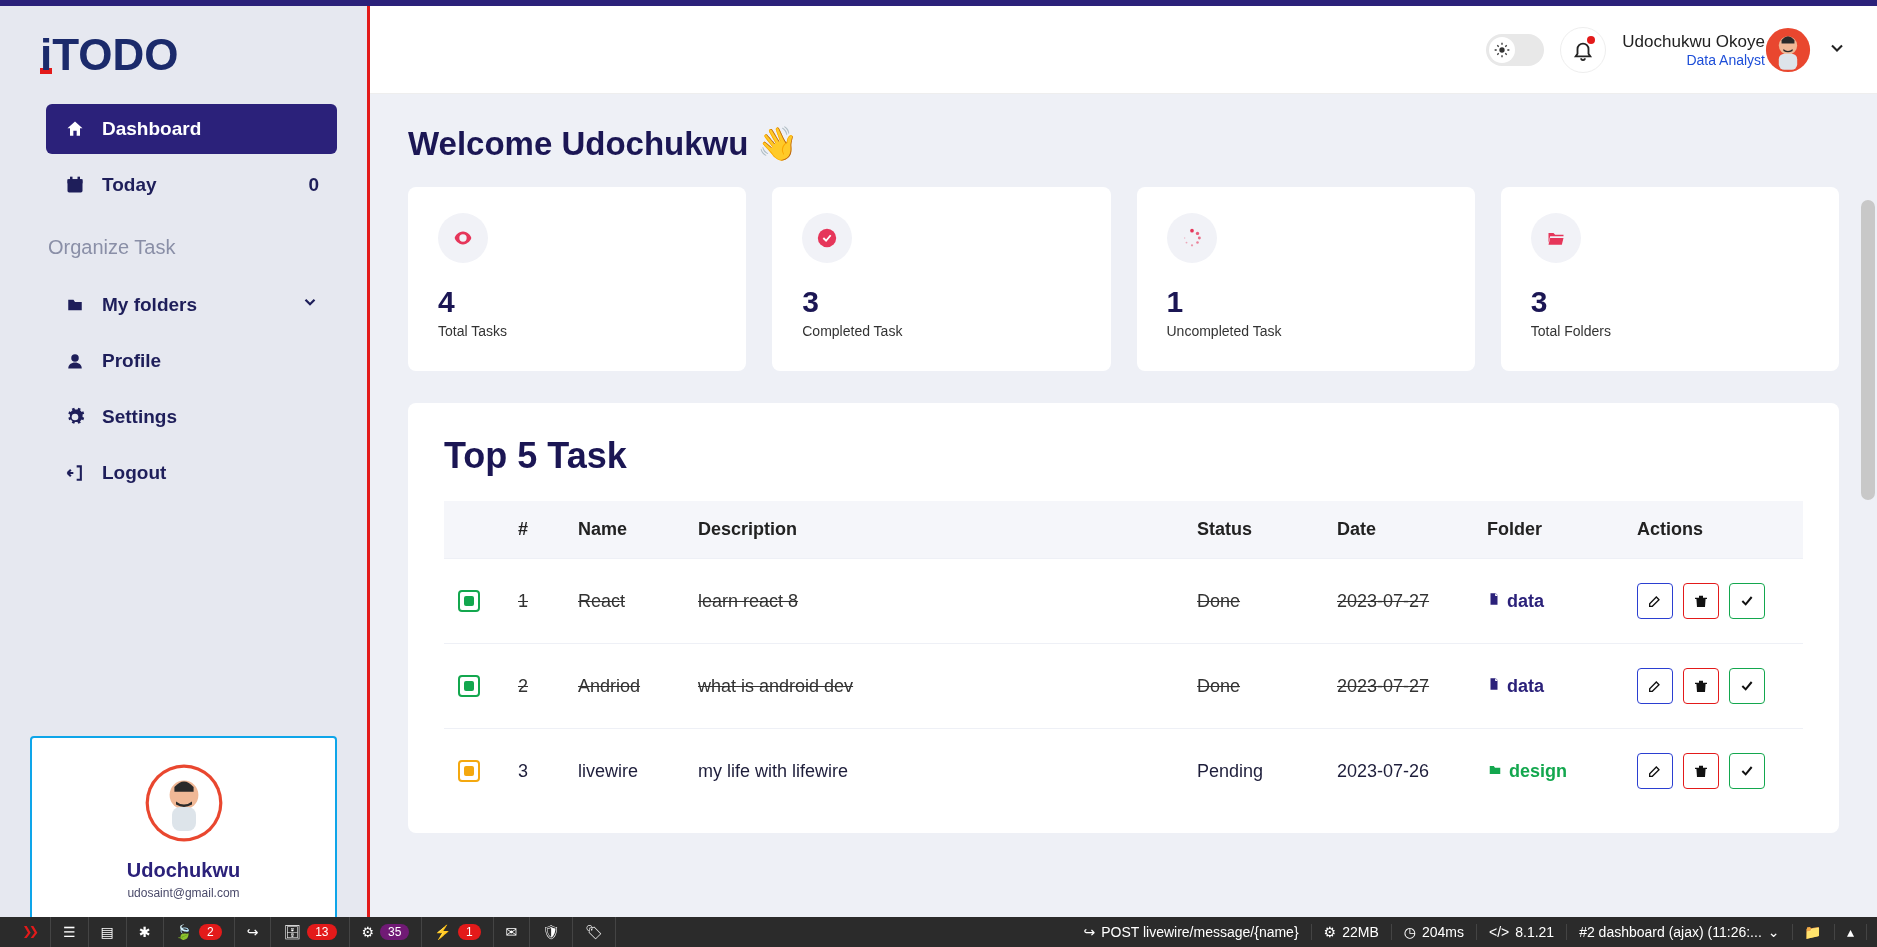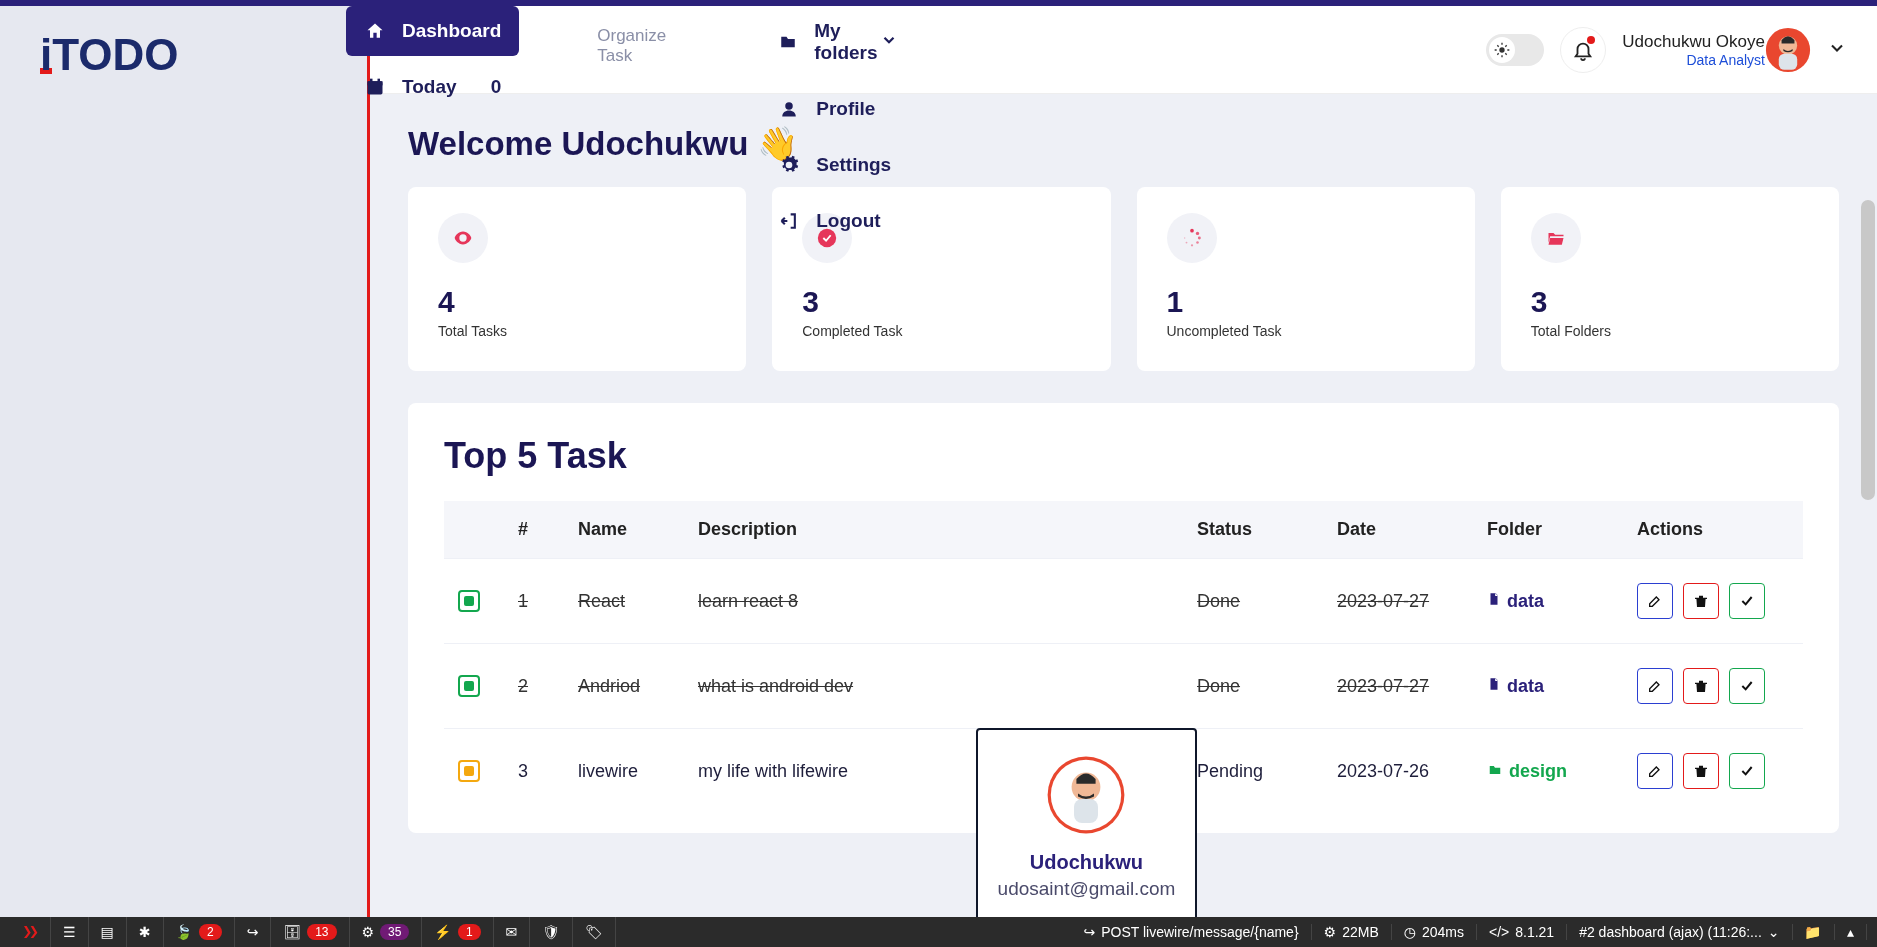--- a/index.html
+++ b/index.html
@@ -1,32 +1,32 @@
 <!DOCTYPE html>
 <html><head>
 <meta charset="utf-8">
 <style>
 * { box-sizing: border-box; margin: 0; padding: 0; }
 body { font-family: 'Segoe UI', Arial, sans-serif; background:#eef0f6; color:#1e1e3b; width:1877px; height:947px; overflow:hidden; position:relative;}
 .topbar{ position:absolute; top:0; left:0; right:0; height:6px; background:#2b217a;}
 .app{ display:flex; height:100%; padding-top:6px;}
-.sidebar{ width:370px; background:#e6e8f0; border-right:3px solid #e31a1a; display:flex; flex-direction:row; position:relative;}
+.sidebar{ width:370px; background:#e6e8f0; border-right:3px solid #e31a1a; display:flex; flex-direction:column; position:relative;}
 .logo{ padding:24px 40px;}
 .logo svg{ display:block;}
 .nav{ padding:0 30px;}
 .nav-item{ display:flex; align-items:center; padding:14px 18px; border-radius:6px; margin-bottom:6px; cursor:pointer; font-size:19px; font-weight:600; color:#1e1e5a; justify-content:flex-start;margin-left:16px;}
 .nav-item.active{ background:#2b217a; color:#fff;}
 .nav-item .icon{ width:22px; margin-right:16px; display:flex; align-items:center; justify-content:center;}
 .nav-item .count{ margin-left:auto; font-weight:600;}
 .nav-item .chev{ margin-left:auto;}
-.section-label{ padding:20px 48px; color:#8a8fa7; font-size:17px;}
-.user-card{ margin:auto 30px 20px 30px; border:2px solid #0f172a; border-radius:4px; background:#fff; padding:25px 20px; text-align:center;}
+.section-label{ padding:20px 48px; color:#8a8fa7; font-size:20px;}
+.user-card{ margin:auto 30px 20px 30px; border:2px solid #0ea5e9; border-radius:4px; background:#fff; padding:25px 20px; text-align:center;}
 .avatar-lg{ width:80px; height:80px; border-radius:50%; margin:0 auto 12px auto;}
 .user-card .name{ font-size:20px; font-weight:600; color:#2b217a; margin-bottom:4px;}
-.user-card .email{ font-size:19px; color:#4a4a6a;}
+.user-card .email{ font-size:12px; color:#4a4a6a;}
 .main{ flex:1; display:flex; flex-direction:column; overflow:hidden;}
 .header{ background:#fff; height:88px; display:flex; align-items:center; justify-content:flex-end; padding:0 30px; border-bottom:1px solid #eee;}
 .toggle{ width:58px; height:32px; border-radius:20px; background:#e8e8e8; display:flex; align-items:center; padding:3px; margin-right:16px;}
 .toggle .knob{ width:26px; height:26px; border-radius:50%; background:#fff; display:flex; align-items:center; justify-content:center;}
 .bell-wrap{ width:46px; height:46px; border-radius:50%; border:1px solid #eee; display:flex; align-items:center; justify-content:center; position:relative; margin-right:16px;}
 .bell-wrap .dot{ position:absolute; top:8px; right:10px; width:8px; height:8px; background:#e31a1a; border-radius:50%;}
 .user-info{ text-align:right; }
 .user-info .uname{ font-size:17px; color:#222;}
 .user-info .role{ font-size:14px; color:#1d4ed8;}
 .avatar-sm{ width:46px; height:46px; border-radius:50%; margin-right:16px;}

